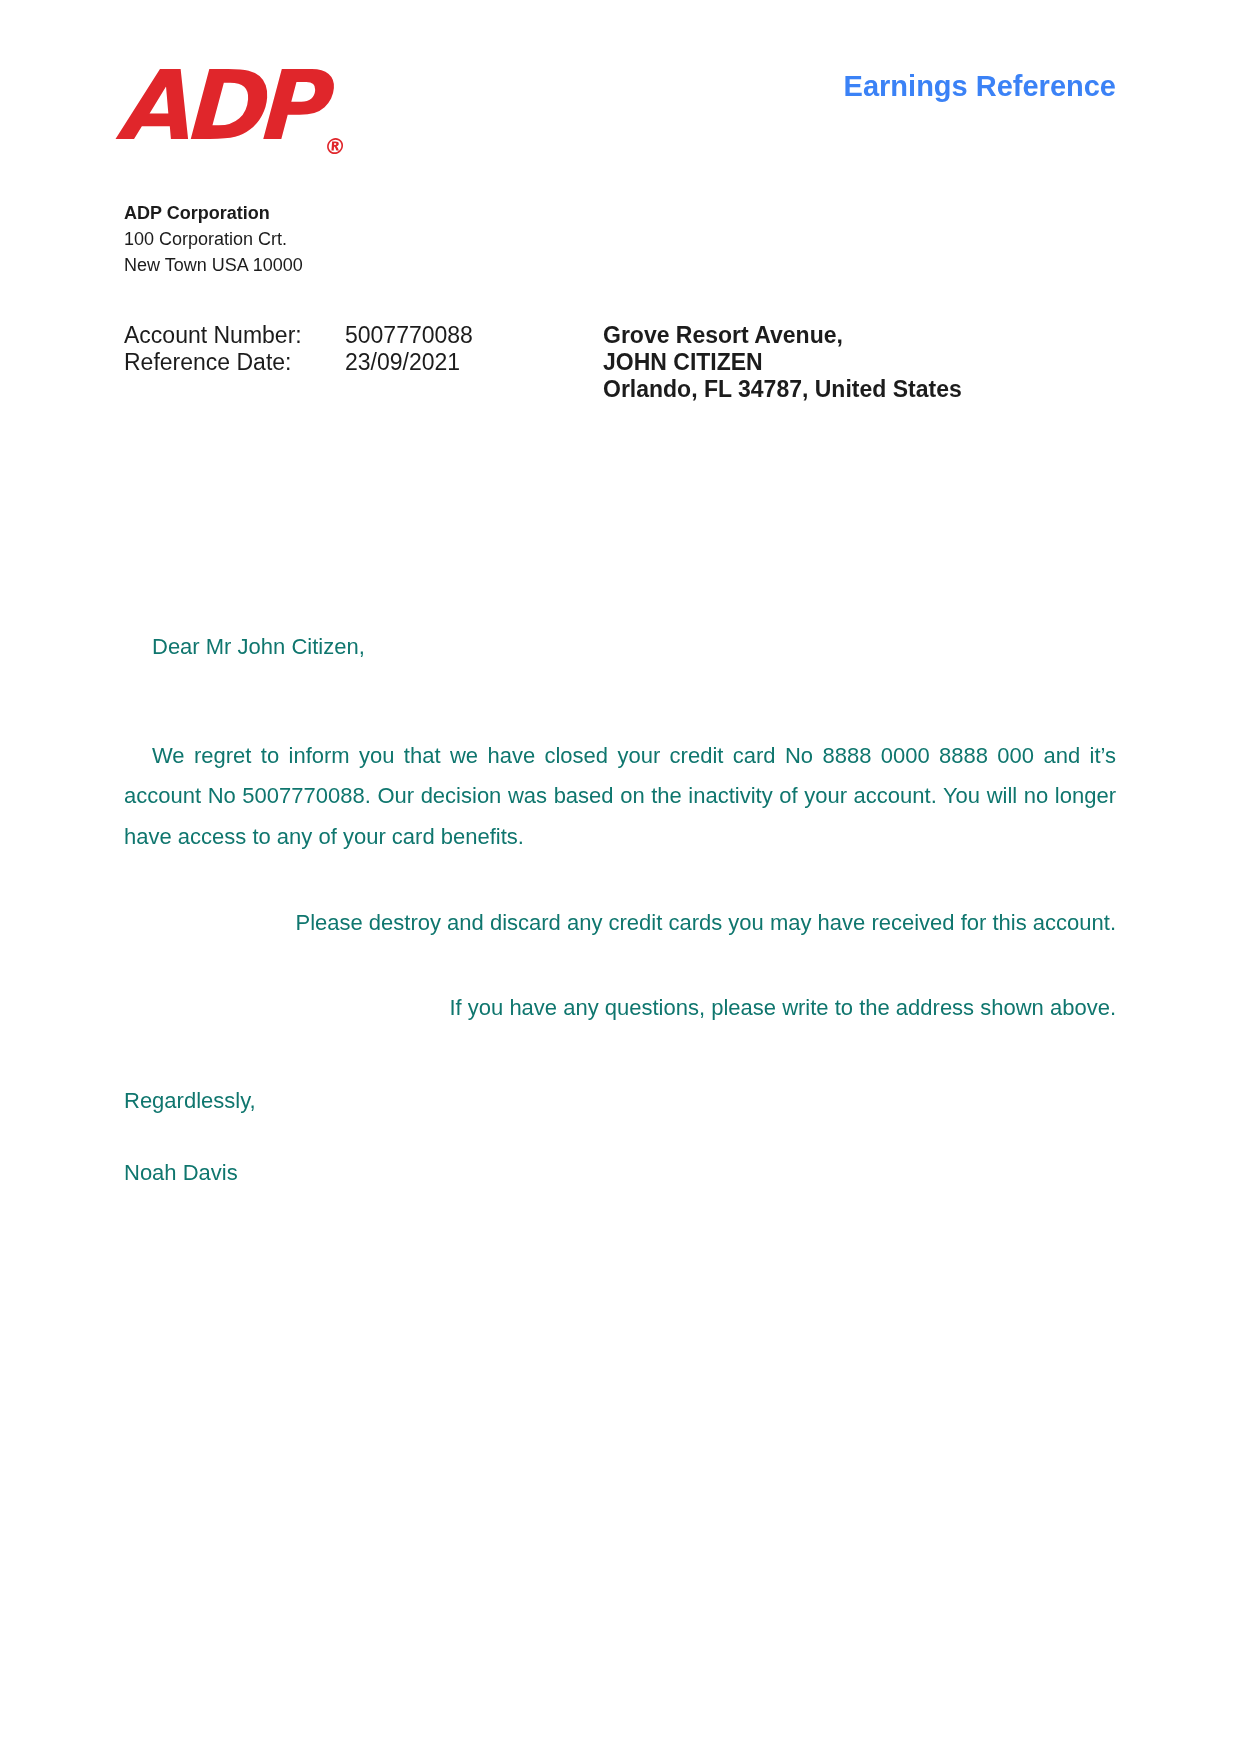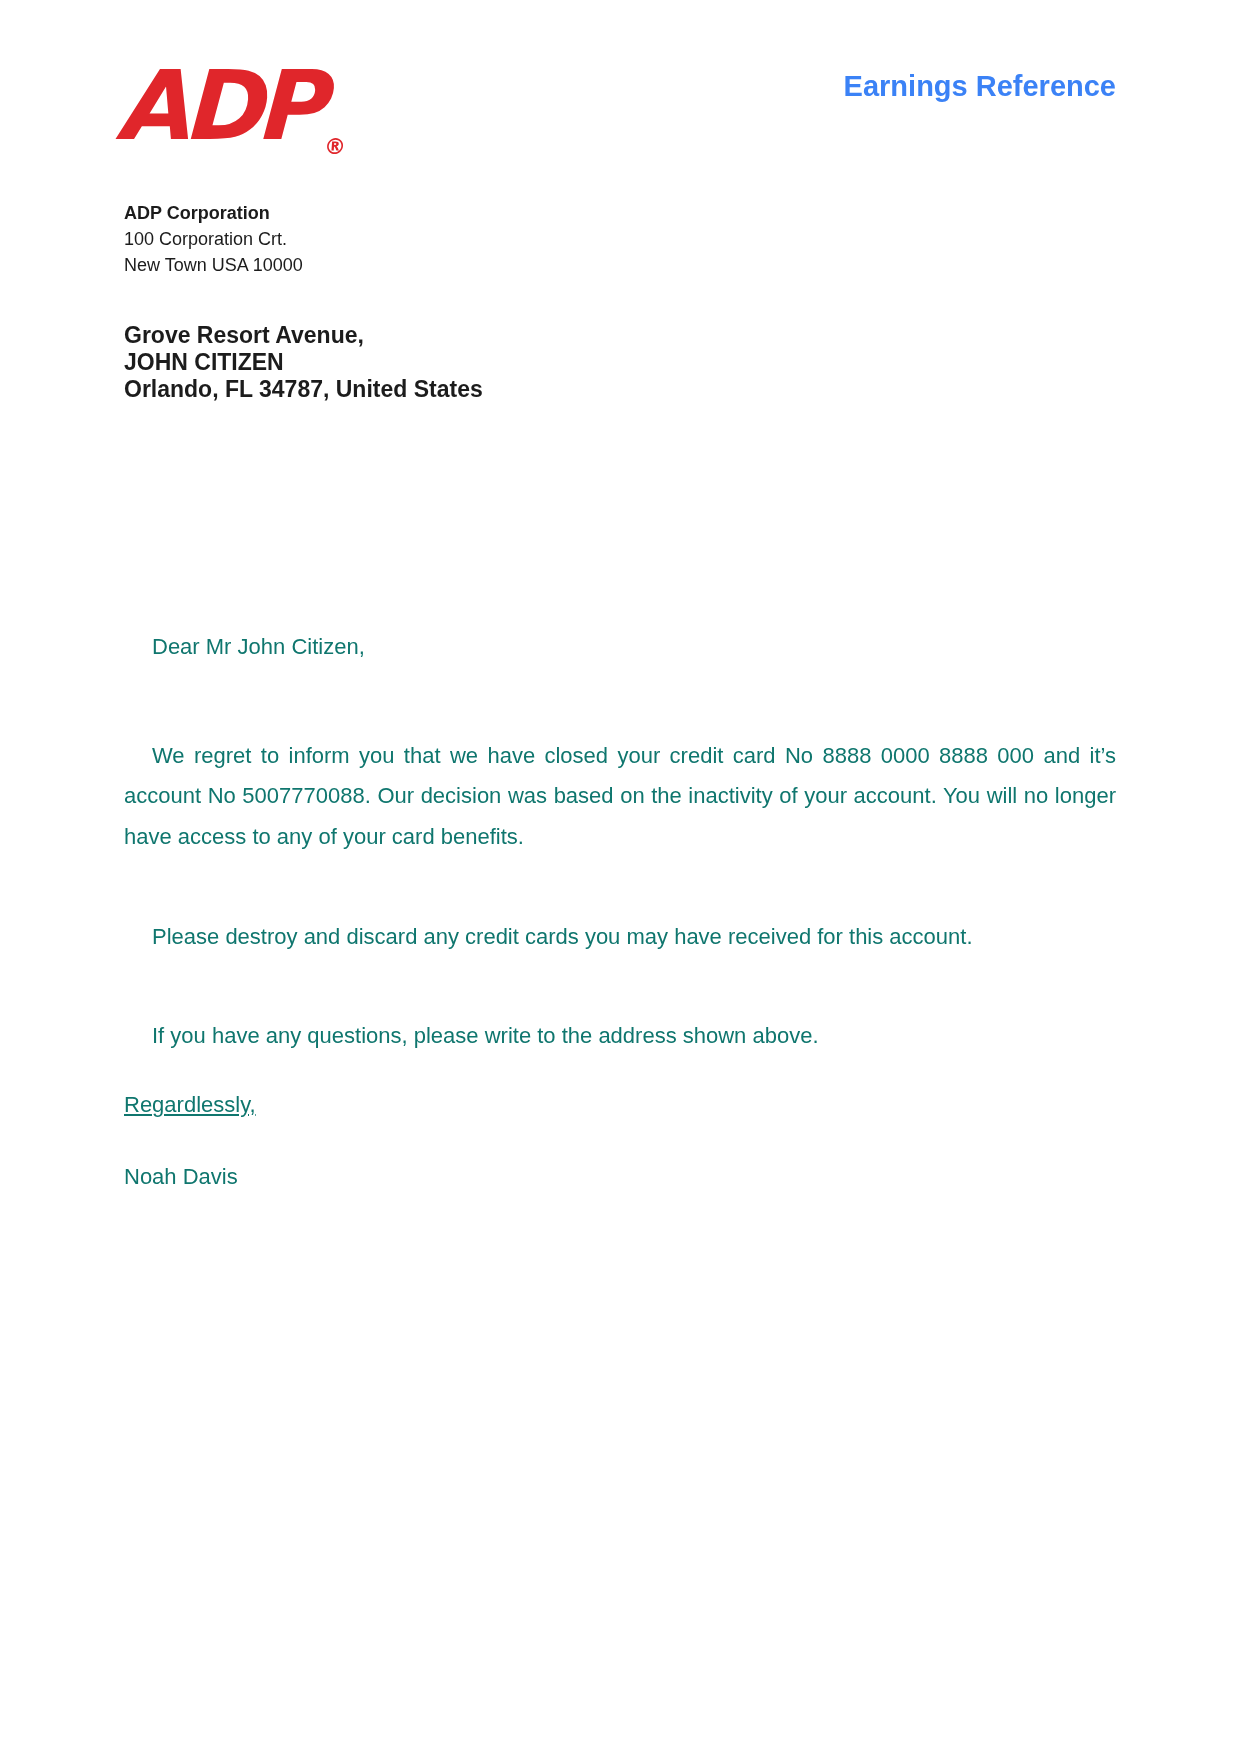--- a/index.html
+++ b/index.html
@@ -77,26 +77,26 @@
   .salutation {
     text-indent: 28px;
     line-height: 1.85;
   }
   .para {
     text-indent: 28px;
     line-height: 1.85;
     text-align: justify;
     margin-top: 68px;
   }
-  .para.single { text-align: left; margin-top: 59px; }
+  .para.single { text-align: right; margin-top: 45px; }
   .closing-line {
     line-height: 1.85;
     margin-top: 31px;
   }
-  .closing-line.first { margin-top: 28px; text-decoration: underline; }
+  .closing-line.first { margin-top: 52px; }
 </style>
 </head>
 <body>
 
 <div class="page">
 
   <div class="header">
     <div class="logo" style="color:#e0262b;">
       <span class="logo-text">ADP</span>
       <span class="logo-reg">®</span>
@@ -104,20 +104,30 @@
     <div class="doc-title">Earnings Reference</div>
   </div>
 
   <div class="sender">
     <div class="sender-name">ADP Corporation</div>
     <div class="sender-line">100 Corporation Crt.</div>
     <div class="sender-line">New Town USA 10000</div>
   </div>
 
   <div class="info-row">
+    <div class="meta">
+      <div class="meta-row">
+        <span class="meta-label">Account Number:</span>
+        <span class="meta-value">5007770088</span>
+      </div>
+      <div class="meta-row">
+        <span class="meta-label">Reference Date:</span>
+        <span class="meta-value">23/09/2021</span>
+      </div>
+    </div>
     <div class="recipient">
       <div>Grove Resort Avenue,</div>
       <div>JOHN CITIZEN</div>
       <div>Orlando, FL 34787, United States</div>
     </div>
   </div>
 
   <div class="letter-body">
     <p class="salutation">Dear Mr John Citizen,</p>
     <p class="para">We regret to inform you that we have closed your credit card No 8888 0000 8888 000 and it’s account No 5007770088. Our decision was based on the inactivity of your account. You will no longer have access to any of your card benefits.</p>

